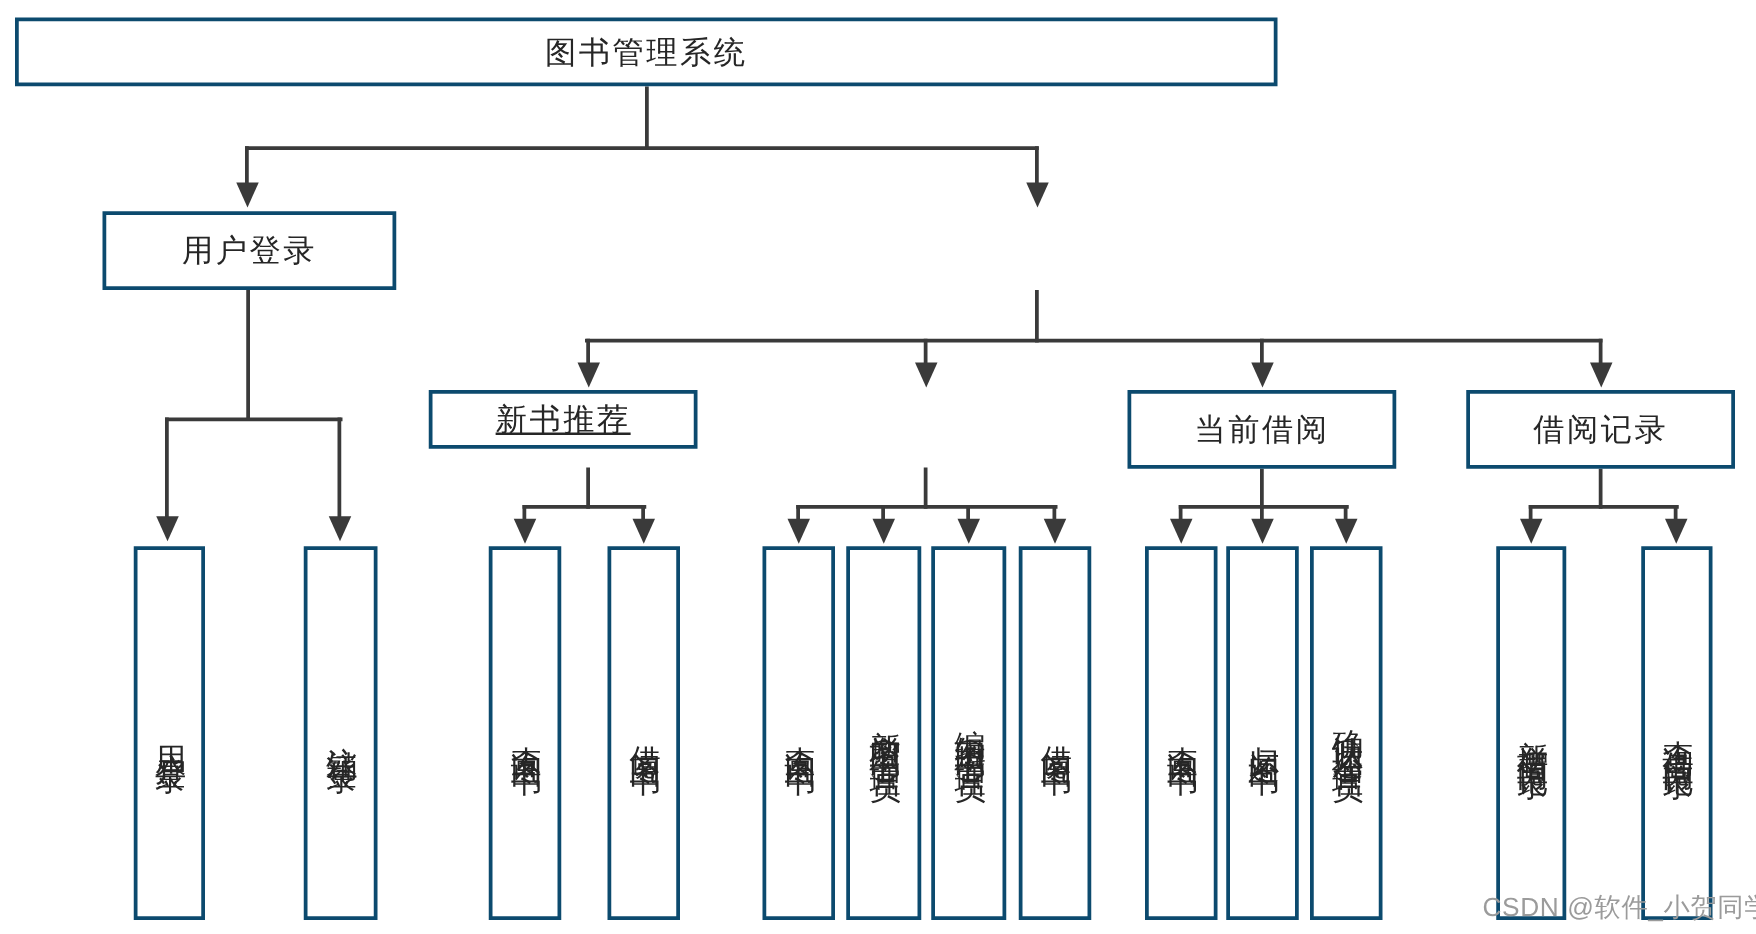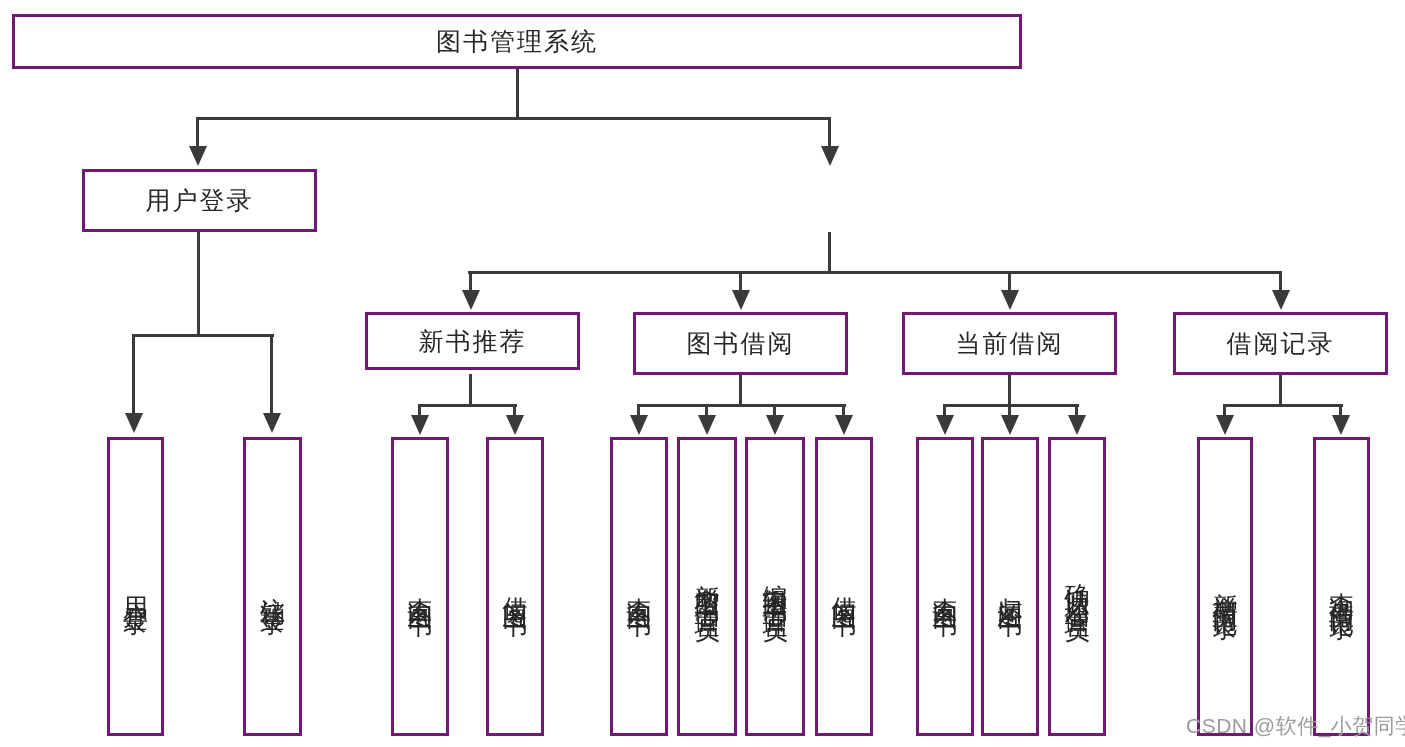--- a/index.html
+++ b/index.html
@@ -2,21 +2,21 @@
 <html><head>
 <meta charset="utf-8">
 <style>
   html,body { margin:0; padding:0; background:#ffffff; }
   #canvas {
     position:relative; width:1405px; height:747px; background:#ffffff;
     font-family:"Liberation Sans", sans-serif; overflow:hidden;
   }
   .node {
     position:absolute; box-sizing:border-box;
-    border:3px solid #701a75; background:#ffffff;
+    border:3px solid #0c4a6e; background:#ffffff;
     display:flex; align-items:center; justify-content:center;
     color:#262626; font-size:25px; letter-spacing:2px; white-space:nowrap;
   }
   .node-v span {
     writing-mode:vertical-rl; text-orientation:mixed;
     letter-spacing:5px; line-height:1;
   }
   .node-v { font-size:25px; letter-spacing:0; }
   .hl { position:absolute; height:3px; background:#3a3a3a; }
   .vl { position:absolute; width:3px; background:#3a3a3a; }
@@ -95,25 +95,22 @@
   <div class="arr" style="left:1332px; top:415px;"></div>
 
   <div class="node" style="left:12px; top:14px; width:1010px; height:55px;">
     <span>图书管理系统</span>
   </div>
 
   <div class="node" style="left:82px; top:169px; width:235px; height:63px;">
     <span>用户登录</span>
   </div>
 
-  <div class="node" style="left:365px; top:312px; width:215px; height:58px;">
+  <div class="node" style="left:343px; top:312px; width:215px; height:47px;text-decoration:underline;">
     <span>新书推荐</span>
-  </div>
-  <div class="node" style="left:633px; top:312px; width:215px; height:63px;">
-    <span>图书借阅</span>
   </div>
   <div class="node" style="left:902px; top:312px; width:215px; height:63px;">
     <span>当前借阅</span>
   </div>
   <div class="node" style="left:1173px; top:312px; width:215px; height:63px;justify-content:center;">
     <span>借阅记录</span>
   </div>
 
   <div class="node node-v" style="left:107px; top:437px; width:57px; height:299px;">
     <span>用户登录</span>

